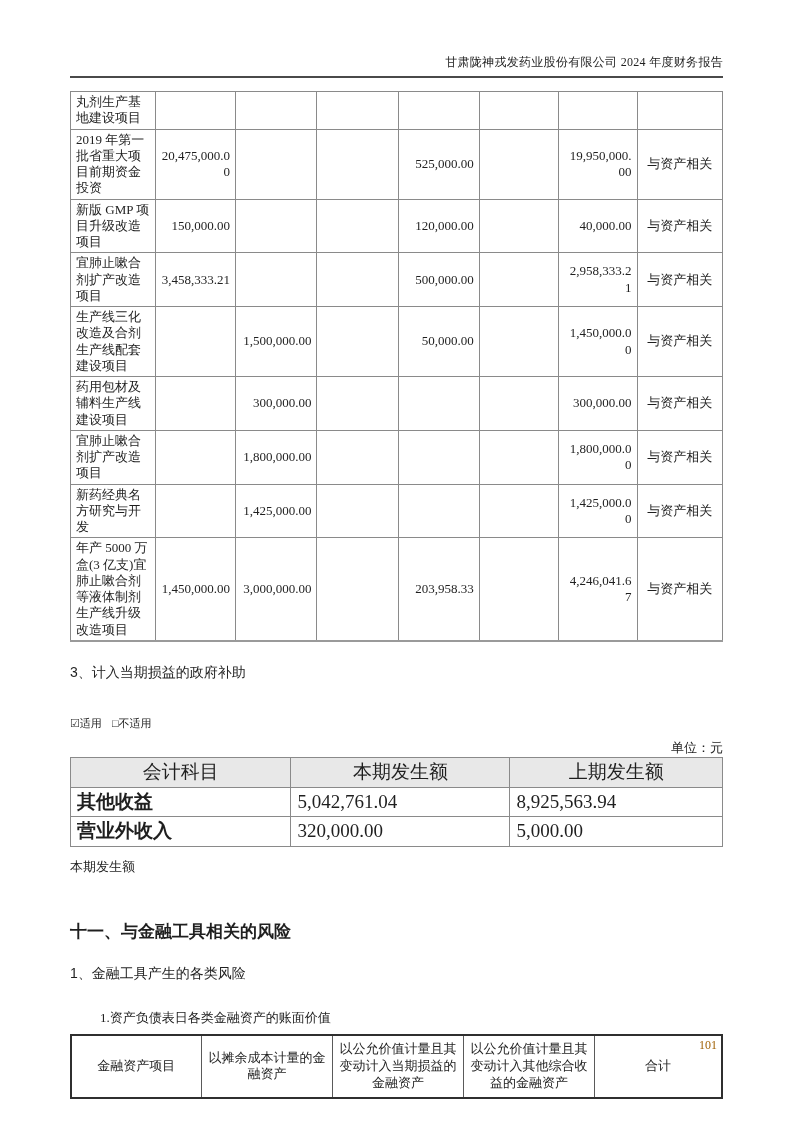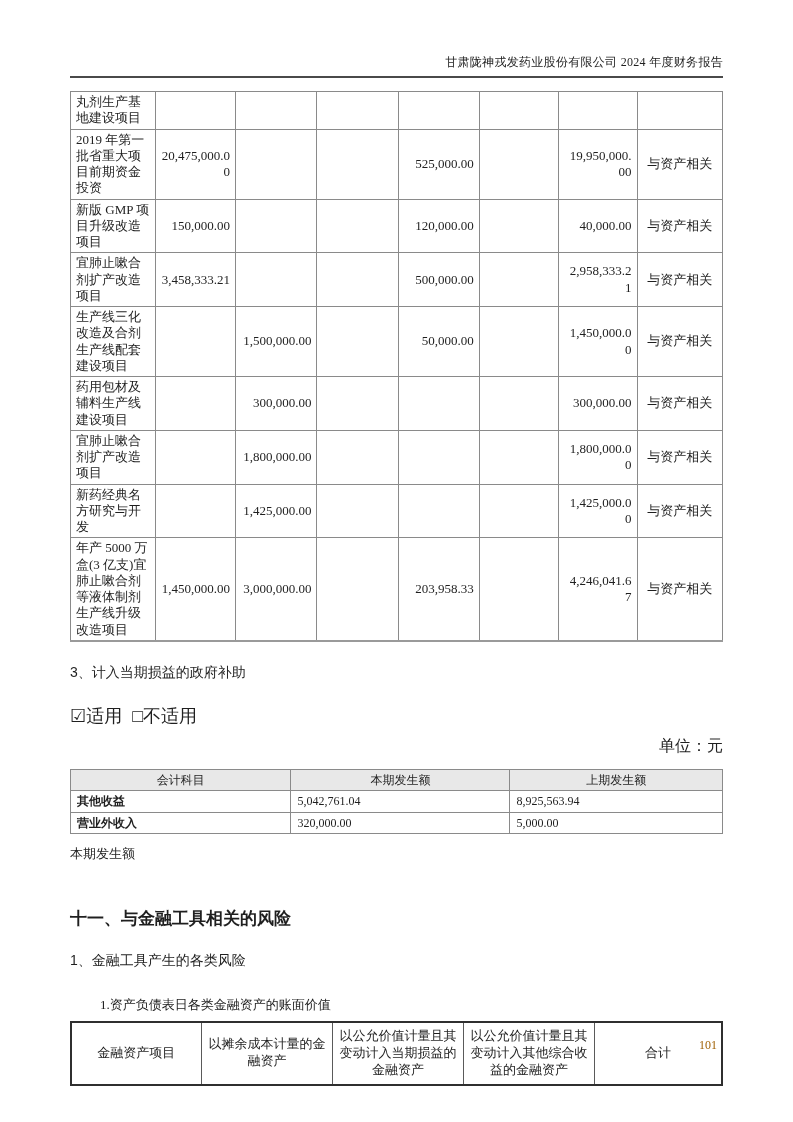--- a/index.html
+++ b/index.html
@@ -43,26 +43,26 @@
     font-weight: normal;
     font-size: 14px;
     margin: 22px 0 0 0;
   }
   .h-big {
     font-family: "Liberation Sans", "DejaVu Sans", sans-serif;
     font-weight: bold;
     font-size: 17px;
     margin: 44px 0 0 0;
   }
-  .applicability { margin-top: 22px; font-size: 18px; }
+  .applicability { margin-top: 34px; font-size: 11px; }
   .applicability .chk { margin-right: 10px; }
-  .unit-line { margin-top: 8px; text-align: right; font-size: 16px; }
-
-  
-  .subsidy-table { margin-top: 12px; font-size: 12px; line-height: 1.2; border: 1.5px solid #3f3f3f; }
+  .unit-line { margin-top: 8px; text-align: right; font-size: 13px; }
+
+  
+  .subsidy-table { margin-top: 0; font-size: 19px; line-height: 1.2; border: 1.5px solid #3f3f3f; }
   .subsidy-table th, .subsidy-table td {
     border: 1px solid #8a8a8a;
     padding: 3px 6px;
   }
   .subsidy-table thead th {
     background: #e8e8e8;
     font-weight: normal;
     text-align: center;
   }
   .subsidy-table td.t-name { text-align: left; font-weight: bold; }

